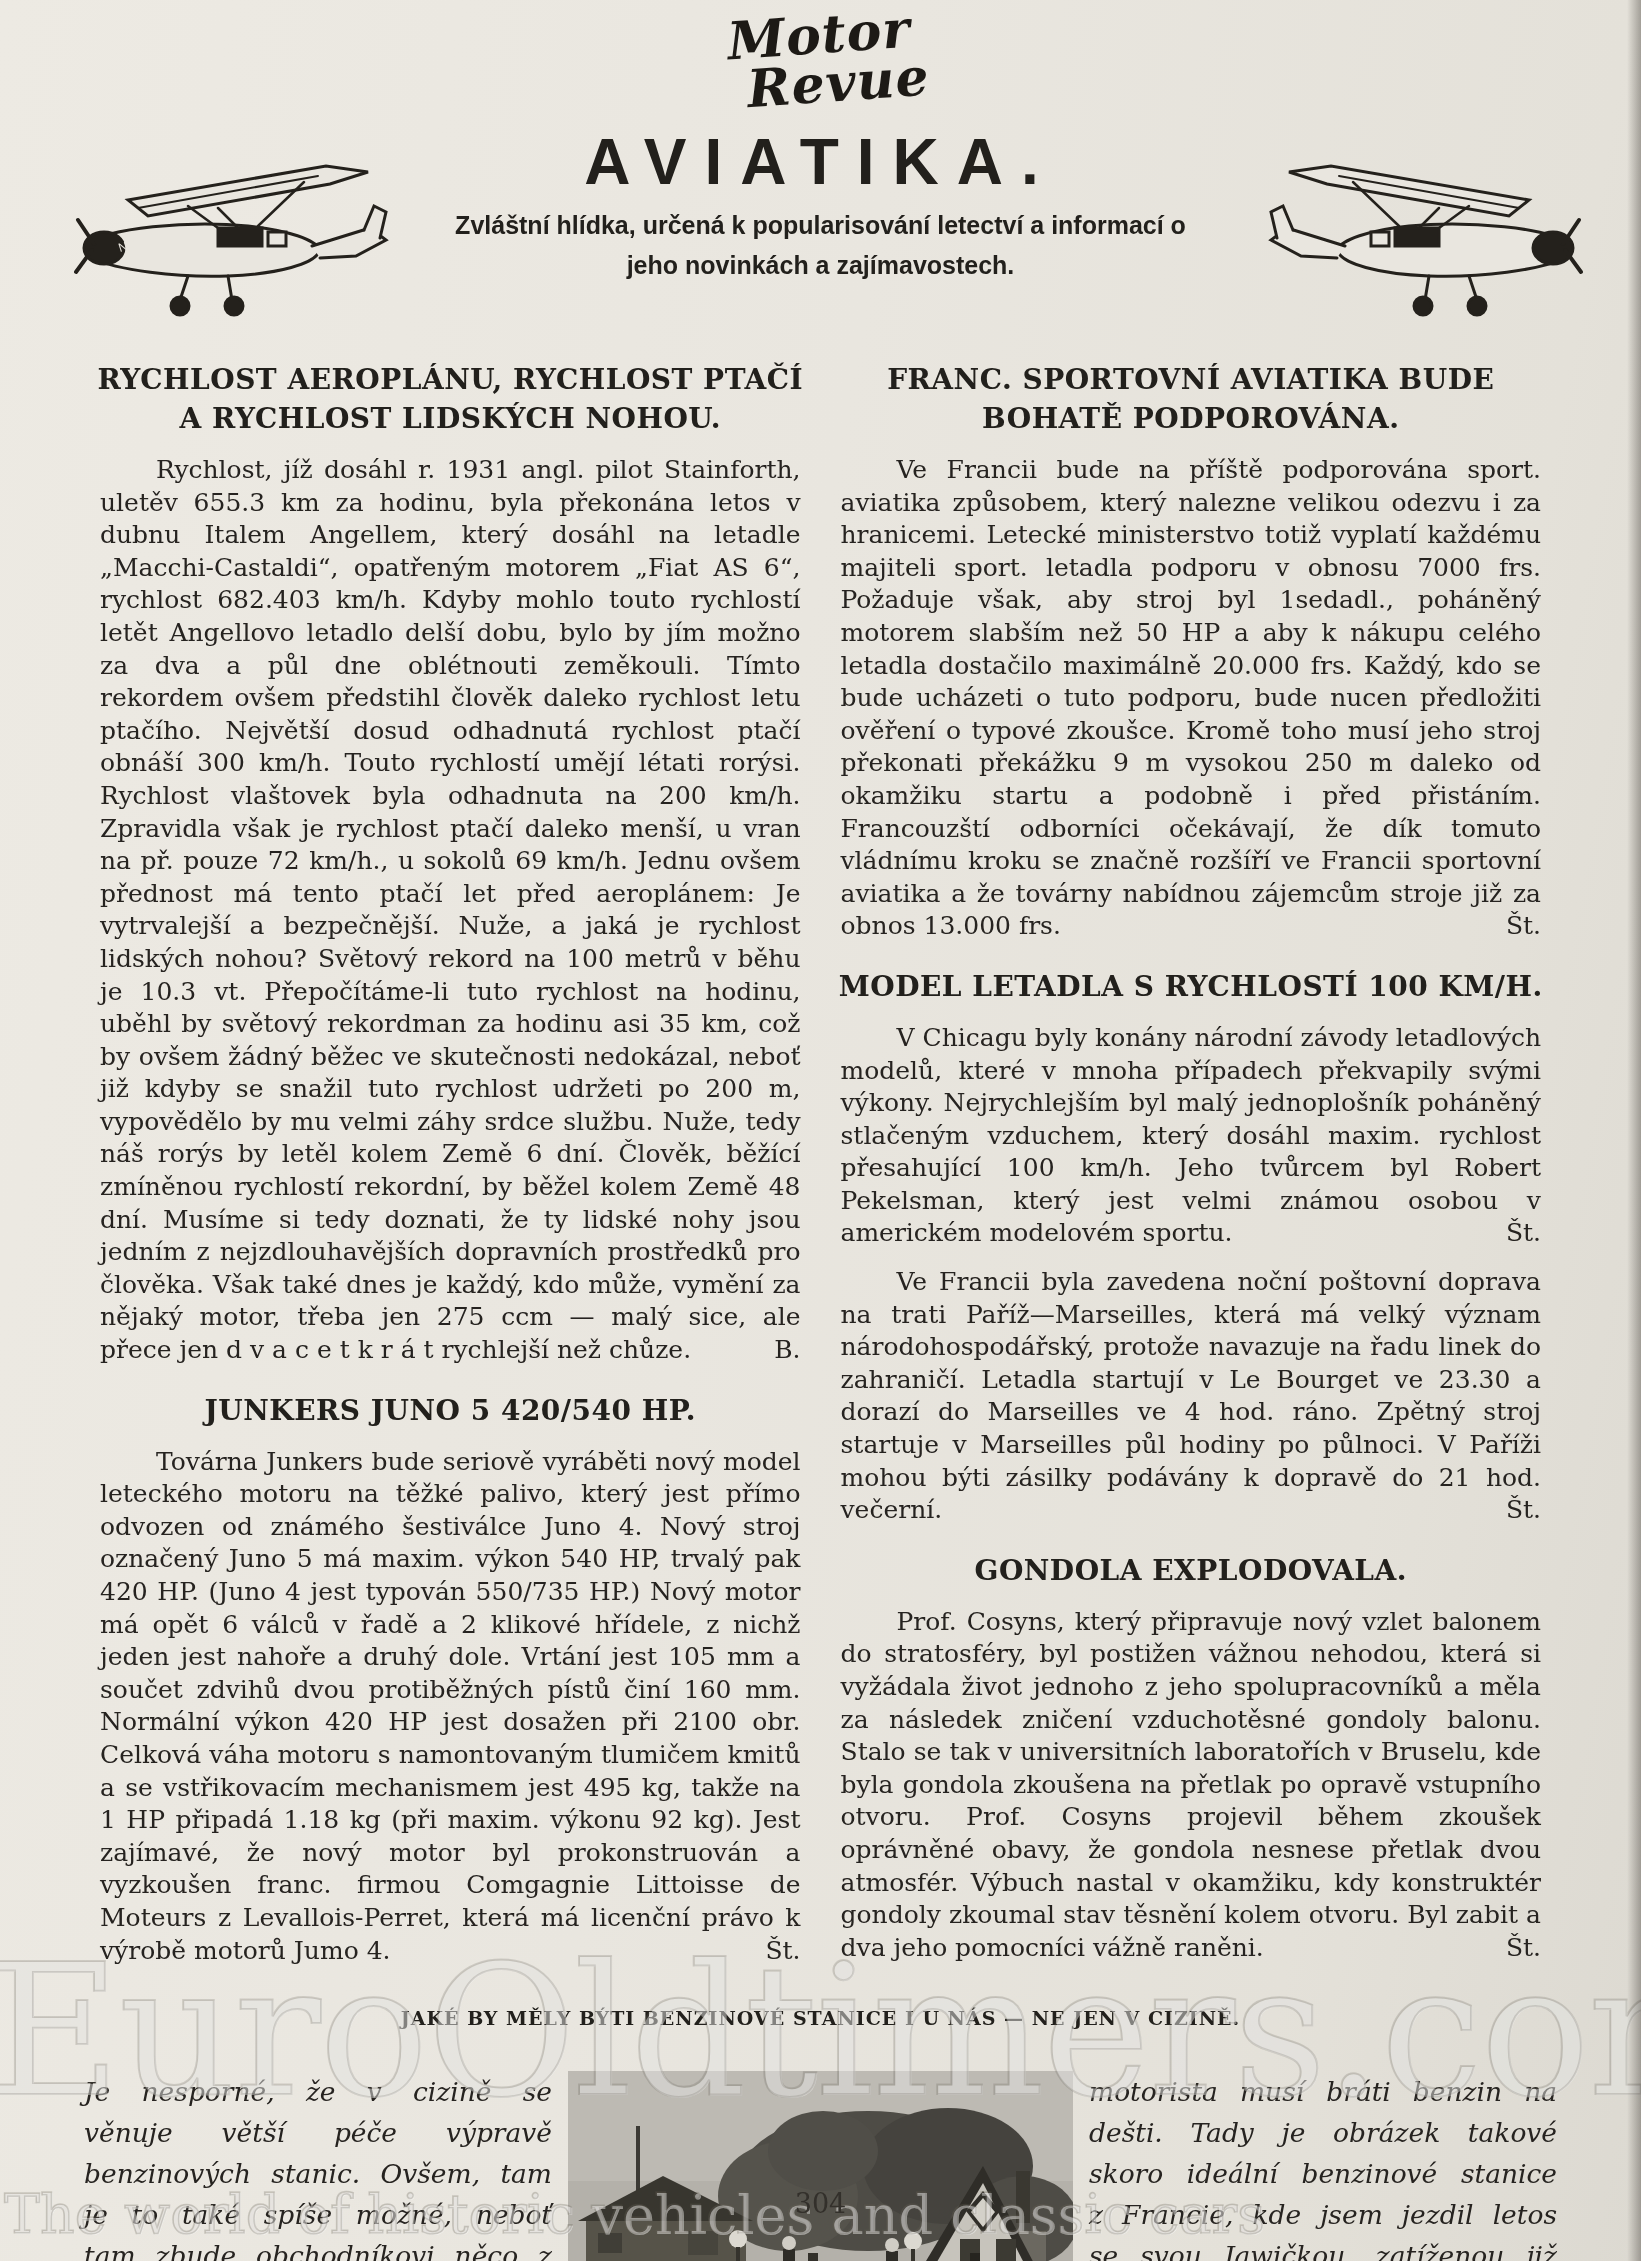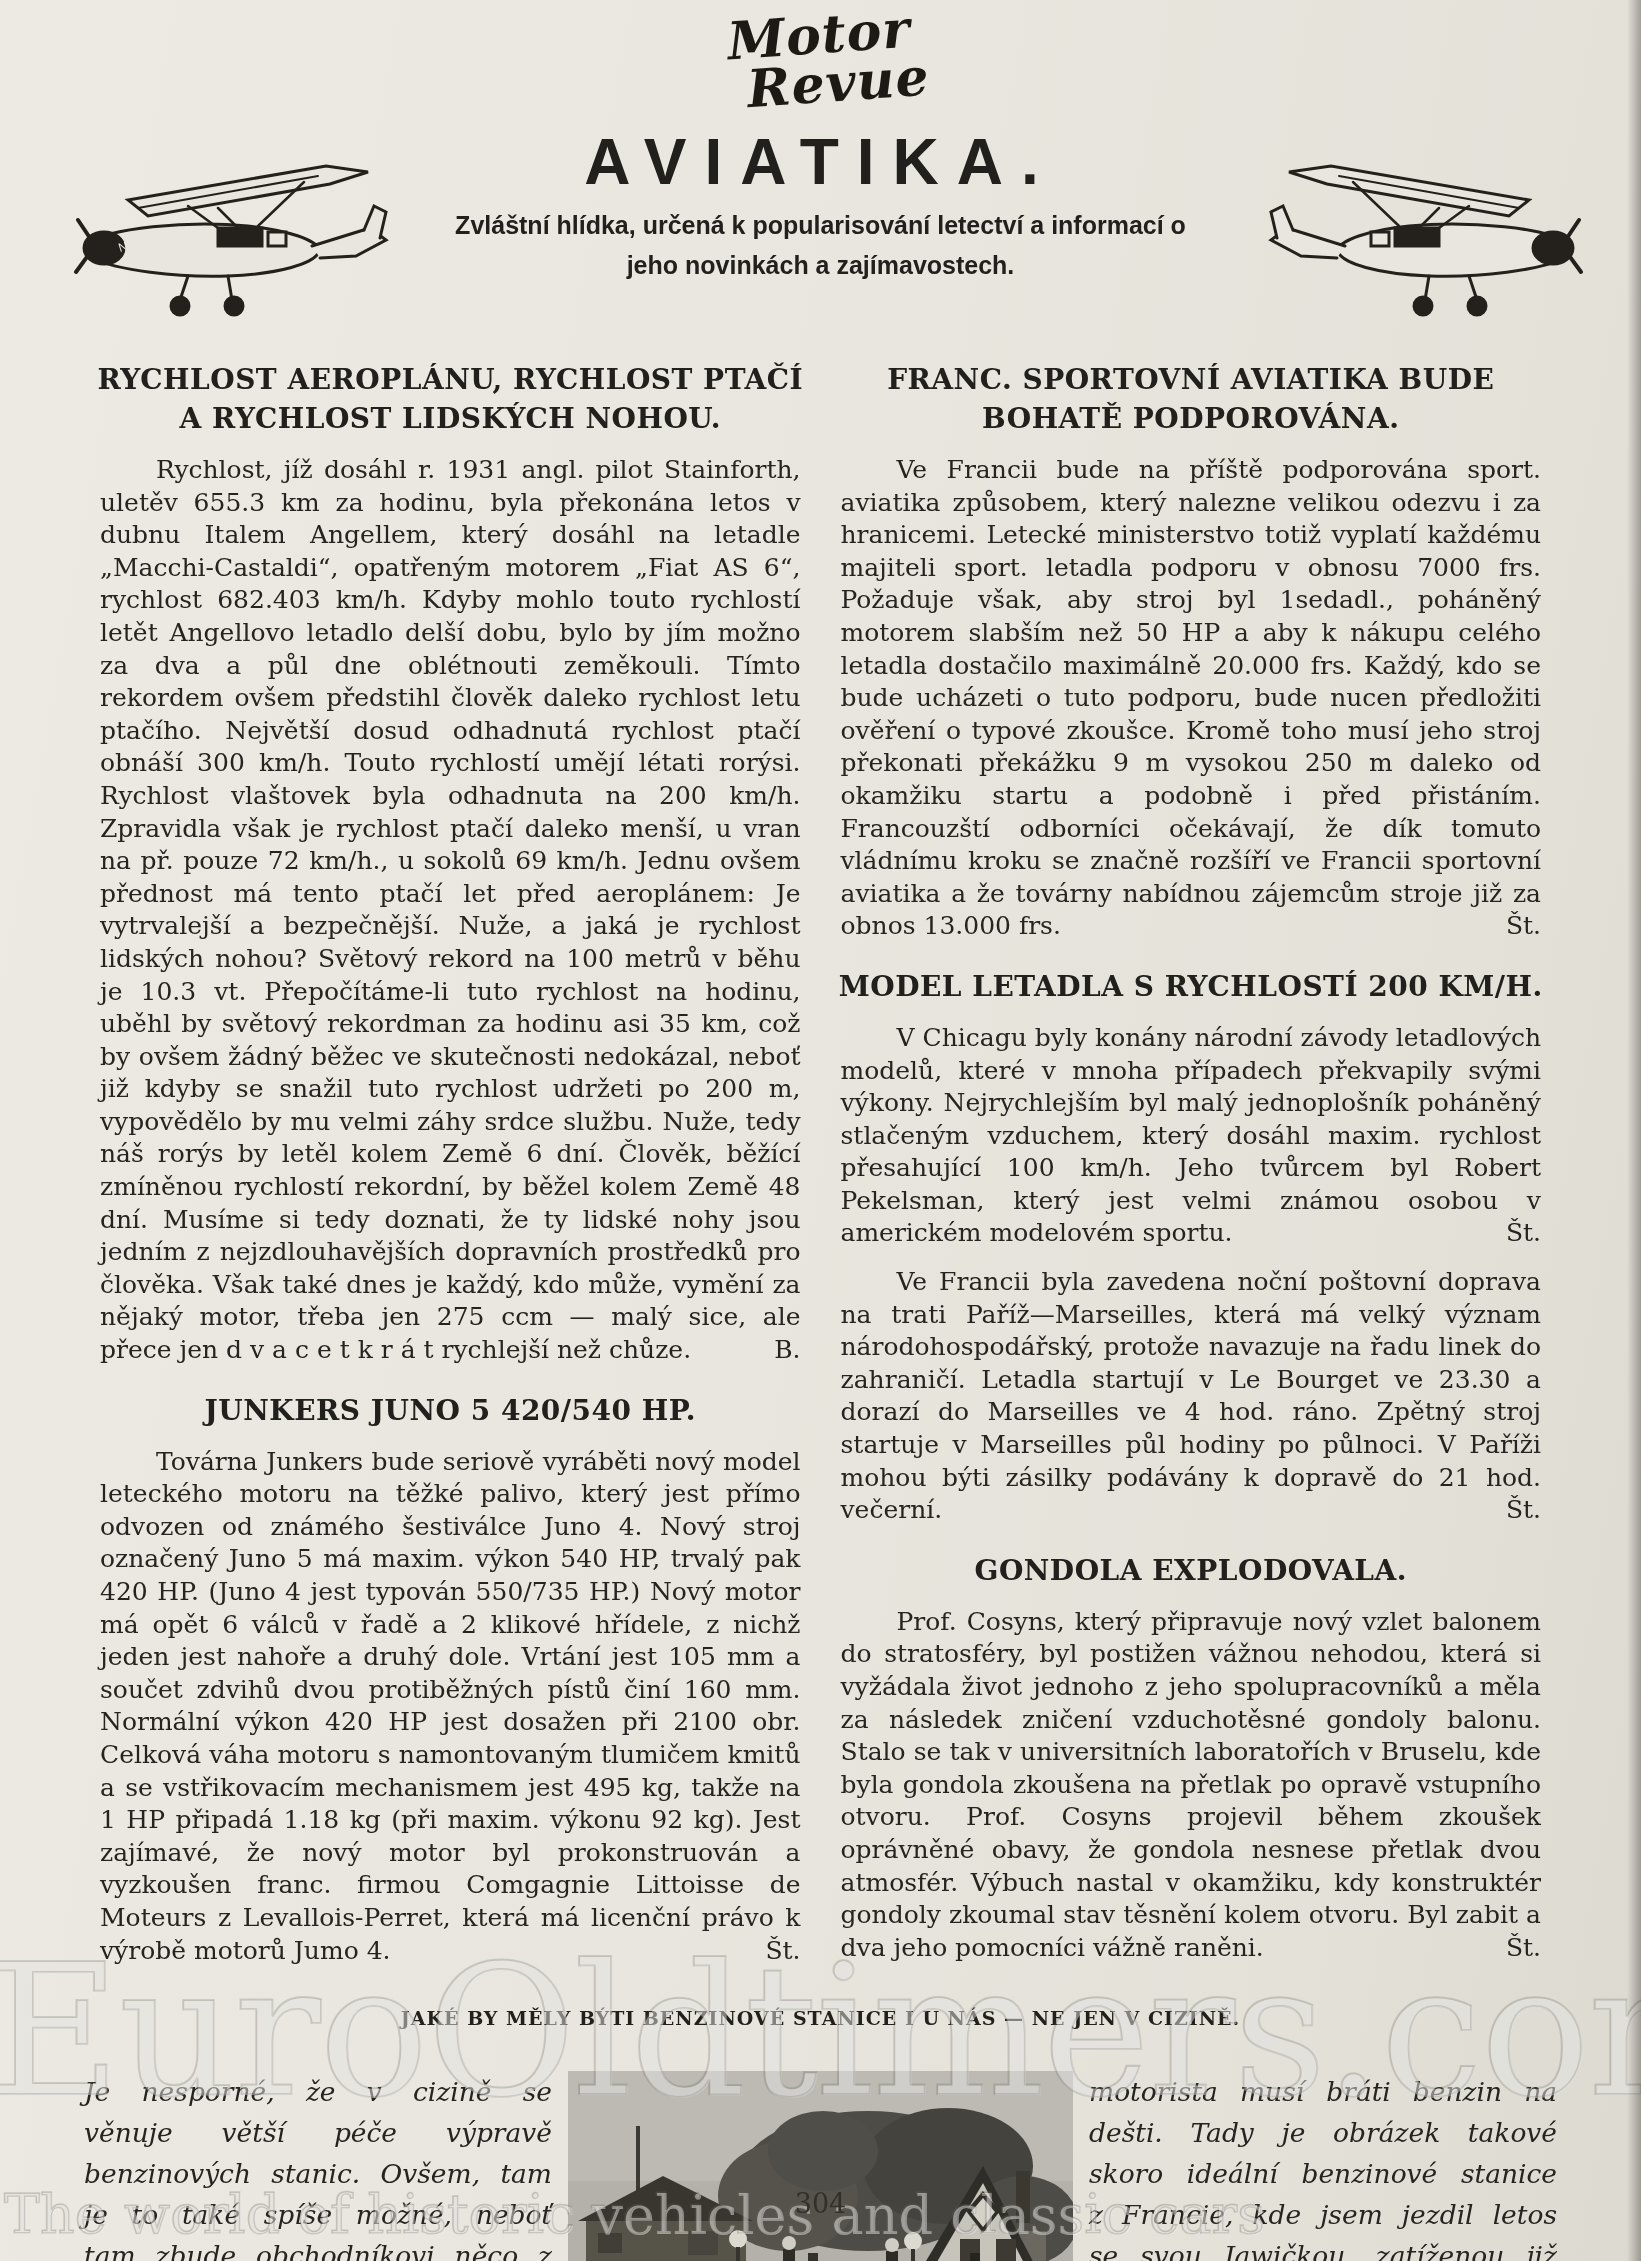--- a/index.html
+++ b/index.html
@@ -160,21 +160,21 @@
         <p class="art-body"><span>Továrna Junkers bude seriově vyráběti nový model leteckého motoru na těžké palivo, který jest přímo odvozen od známého šestiválce Juno 4. Nový stroj označený Juno 5 má maxim. výkon 540 HP, trvalý pak 420 HP. (Juno 4 jest typován 550/735 HP.) Nový motor má opět 6 válců v řadě a 2 klikové hřídele, z nichž jeden jest nahoře a druhý dole. Vrtání jest 105 mm a součet zdvihů dvou protiběžných pístů činí 160 mm. Normální výkon 420 HP jest dosažen při 2100 obr. Celková váha motoru s namontovaným tlumičem kmitů a se vstřikovacím mechanismem jest 495 kg, takže na 1 HP připadá 1.18 kg (při maxim. výkonu 92 kg). Jest zajímavé, že nový motor byl prokonstruován a vyzkoušen franc. firmou Comgagnie Littoisse de Moteurs z Levallois-Perret, která má licenční právo k výrobě motorů Jumo 4.</span><span class="sign">Št.</span></p>
       </article>
     </section>
 
     <section class="col">
       <article>
         <h2 class="art-title">FRANC. SPORTOVNÍ AVIATIKA BUDE BOHATĚ PODPOROVÁNA.</h2>
         <p class="art-body"><span>Ve Francii bude na příště podporována sport. aviatika způsobem, který nalezne velikou odezvu i za hranicemi. Letecké ministerstvo totiž vyplatí každému majiteli sport. letadla podporu v obnosu 7000 frs. Požaduje však, aby stroj byl 1sedadl., poháněný motorem slabším než 50 HP a aby k nákupu celého letadla dostačilo maximálně 20.000 frs. Každý, kdo se bude ucházeti o tuto podporu, bude nucen předložiti ověření o typové zkoušce. Kromě toho musí jeho stroj překonati překážku 9 m vysokou 250 m daleko od okamžiku startu a podobně i před přistáním. Francouzští odborníci očekávají, že dík tomuto vládnímu kroku se značně rozšíří ve Francii sportovní aviatika a že továrny nabídnou zájemcům stroje již za obnos 13.000 frs.</span><span class="sign">Št.</span></p>
       </article>
       <article>
-        <h2 class="art-title">MODEL LETADLA S RYCHLOSTÍ 200 KM/H.</h2>
+        <h2 class="art-title">MODEL LETADLA S RYCHLOSTÍ 100 KM/H.</h2>
         <p class="art-body"><span>V Chicagu byly konány národní závody letadlových modelů, které v mnoha případech překvapily svými výkony. Nejrychlejším byl malý jednoplošník poháněný stlačeným vzduchem, který dosáhl maxim. rychlost přesahující 100 km/h. Jeho tvůrcem byl Robert Pekelsman, který jest velmi známou osobou v americkém modelovém sportu.</span><span class="sign">Št.</span></p>
       </article>
       <article>
         <p class="art-body"><span>Ve Francii byla zavedena noční poštovní doprava na trati Paříž—Marseilles, která má velký význam národohospodářský, protože navazuje na řadu linek do zahraničí. Letadla startují v Le Bourget ve 23.30 a dorazí do Marseilles ve 4 hod. ráno. Zpětný stroj startuje v Marseilles půl hodiny po půlnoci. V Paříži mohou býti zásilky podávány k dopravě do 21 hod. večerní.</span><span class="sign">Št.</span></p>
       </article>
       <article>
         <h2 class="art-title">GONDOLA EXPLODOVALA.</h2>
         <p class="art-body"><span>Prof. Cosyns, který připravuje nový vzlet balonem do stratosféry, byl postižen vážnou nehodou, která si vyžádala život jednoho z jeho spolupracovníků a měla za následek zničení vzduchotěsné gondoly balonu. Stalo se tak v universitních laboratořích v Bruselu, kde byla gondola zkoušena na přetlak po opravě vstupního otvoru. Prof. Cosyns projevil během zkoušek oprávněné obavy, že gondola nesnese přetlak dvou atmosfér. Výbuch nastal v okamžiku, kdy konstruktér gondoly zkoumal stav těsnění kolem otvoru. Byl zabit a dva jeho pomocníci vážně raněni.</span><span class="sign">Št.</span></p>
       </article>
     </section>

